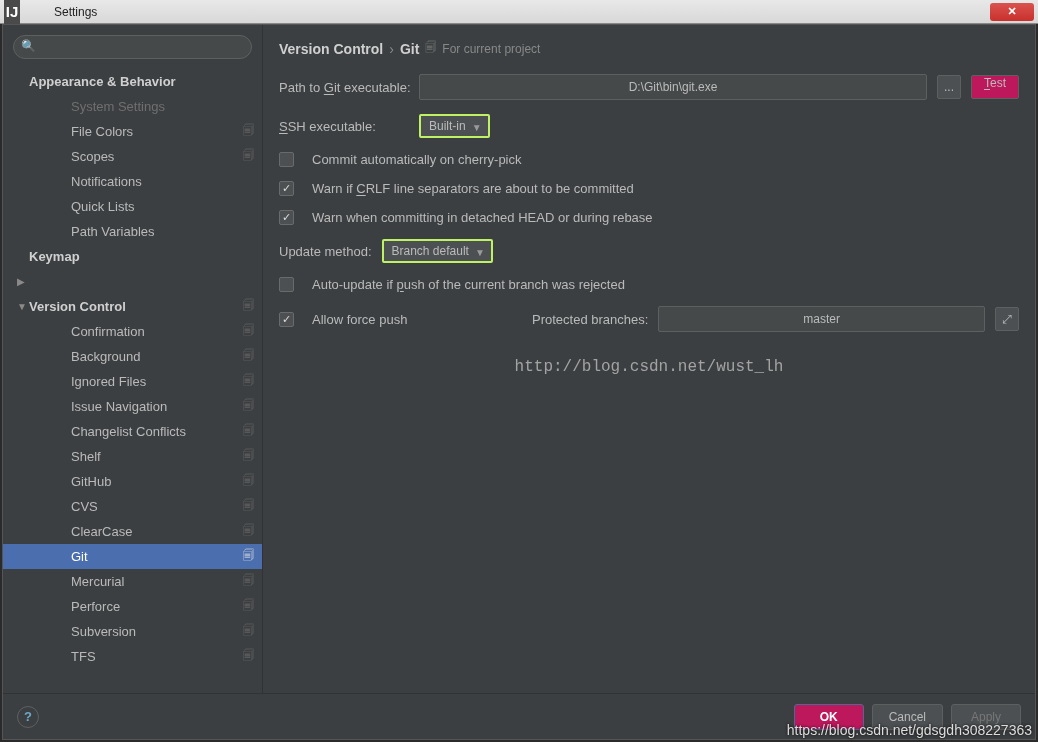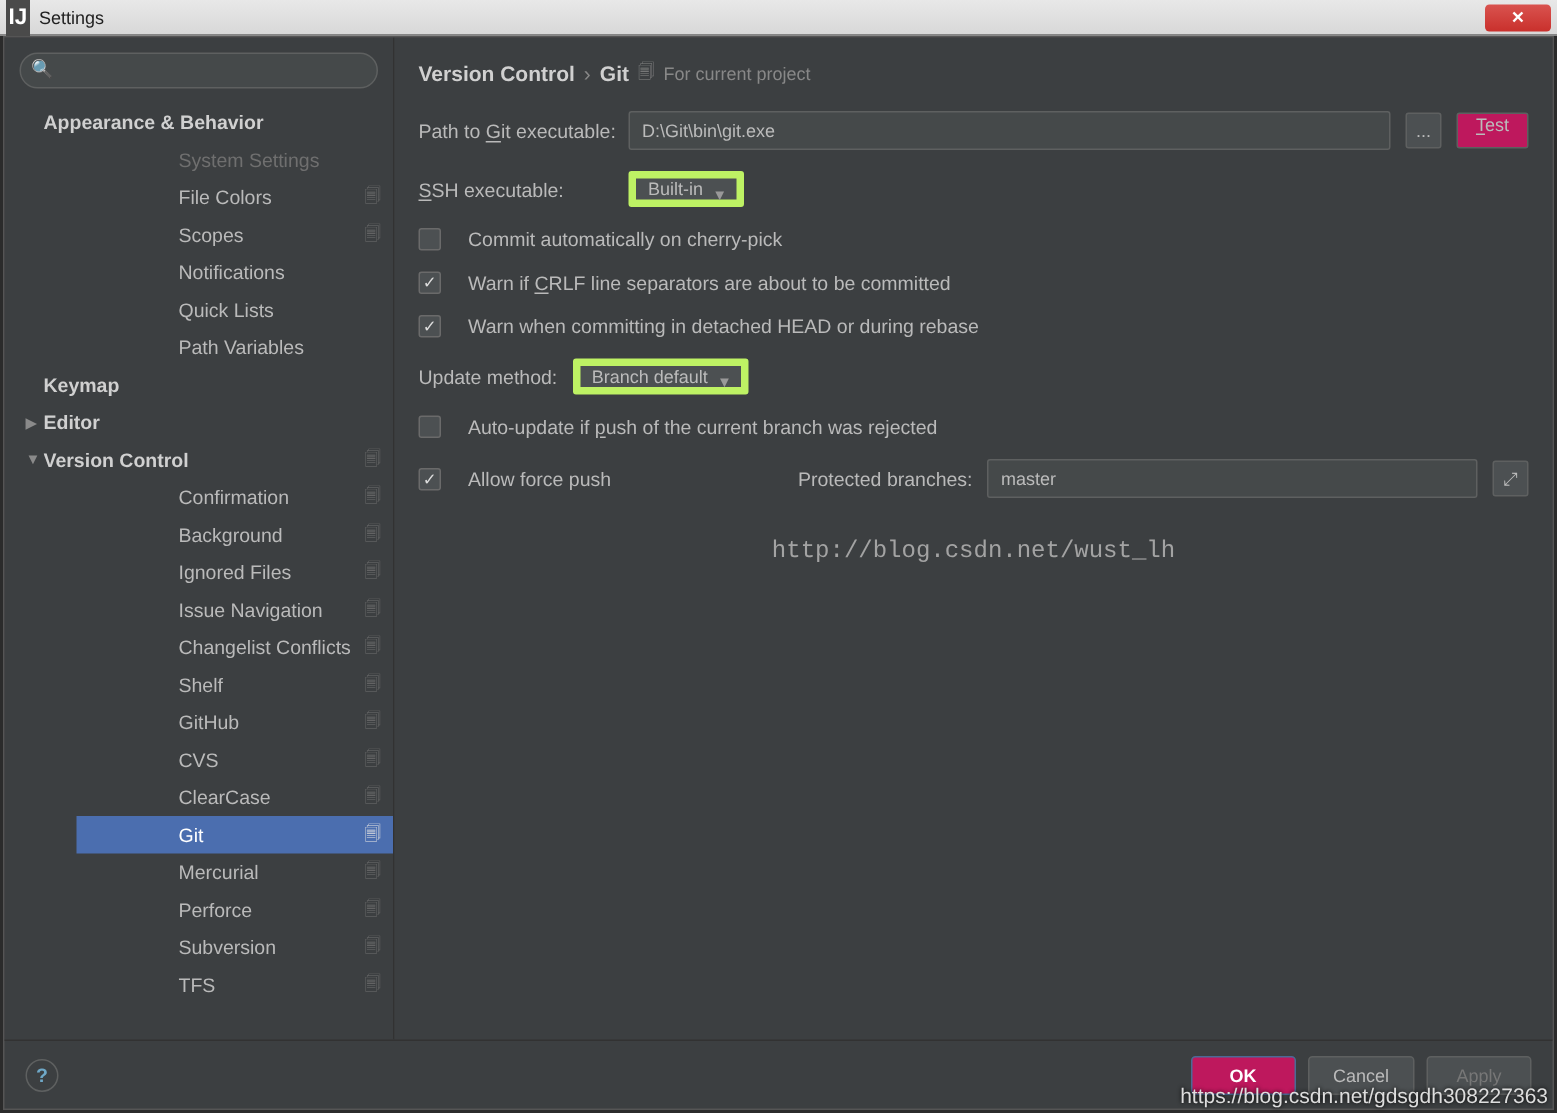--- a/index.html
+++ b/index.html
@@ -1,21 +1,21 @@
 <!DOCTYPE html>
 <html><head>
 <meta charset="utf-8">
 <style>
   * { box-sizing: border-box; margin: 0; padding: 0; font-family: "Segoe UI", Arial, sans-serif; }
   body { background: #2b2b2b; width: 1038px; height: 742px; overflow: hidden; position: relative; }
 
   
   .titlebar { height: 24px; background: linear-gradient(#e8e8e8,#d8d8d8); display: flex; align-items: center; padding: 0 4px; border-bottom: 1px solid #888; }
   .titlebar .app-icon { width: 16px; height: 31px; background: #4a4a4a; display: inline-flex; align-items: center; justify-content: center; color: #fff; font-size: 15px; font-weight: bold; border-radius: 2px; margin-right: 6px; }
-  .titlebar .title { font-size: 12px; color: #222; }
+  .titlebar .title { font-size: 12px; color: #222; margin-left: 28px; }
   .titlebar .spacer { flex: 1; }
   .titlebar .close { width: 44px; height: 18px; background: linear-gradient(#d9534f,#c9302c); border-radius: 3px; color: #fff; display: flex; align-items: center; justify-content: center; font-size: 11px; font-weight: bold; cursor: pointer; }
 
   
   .window { position: absolute; top: 24px; left: 2px; right: 2px; bottom: 2px; background: #3c3f41; border: 1px solid #555; display: flex; flex-direction: column; }
   .body { flex: 1; display: flex; overflow: hidden; }
 
   
   .sidebar { width: 260px; background: #3c3f41; border-right: 1px solid #323232; display: flex; flex-direction: column; overflow: hidden; }
   .searchwrap { padding: 10px 10px 8px 10px; }
@@ -23,44 +23,44 @@
   .searchwrap .rel { position: relative; }
   .searchwrap .mag { position: absolute; left: 8px; top: 4px; color: #888; font-size: 12px; pointer-events: none; }
 
   .tree { flex: 1; overflow: hidden; font-size: 13px; color: #bababa; padding-top: 2px; }
   .tree-row { height: 25px; display: flex; align-items: center; padding-left: 14px; padding-right: 8px; cursor: pointer; position: relative; }
   .tree-row.selected { background: #4b6eaf; color: #fff; }
   .tree-row .arrow { width: 12px; display: inline-block; color: #8a8a8a; font-size: 10px; }
   .tree-row .label { flex: 1; white-space: nowrap; overflow: hidden; text-overflow: ellipsis; }
   .tree-row.bold .label { font-weight: bold; color: #d0d0d0; }
   .indent-0 { padding-left: 14px; }
-  .indent-2 { padding-left: 56px; margin-left: 48px; }
+  .indent-2 { padding-left: 56px; }
   .copy-ic { color: #6f6f6f; font-size: 11px; margin-left: 4px; }
   .tree-row.selected .copy-ic { color: #e0e0e0; }
 
   
   .main { flex: 1; background: #3c3f41; display: flex; flex-direction: column; overflow: hidden; }
   .crumb { padding: 14px 16px 10px 16px; font-size: 14px; color: #d0d0d0; display: flex; align-items: center; gap: 6px; }
   .crumb .root { font-weight: bold; }
   .crumb .sep { color: #888; }
   .crumb .leaf { font-weight: bold; }
   .crumb .scope-ic { font-size: 11px; color: #888; }
   .crumb .scope { font-size: 12px; color: #888; }
 
   .form { padding: 6px 16px; font-size: 13px; color: #bababa; display: flex; flex-direction: column; gap: 14px; position: relative; }
   .row { display: flex; align-items: center; gap: 10px; }
   .row .lab { width: 130px; white-space: nowrap; }
   .row .lab2 { white-space: nowrap; }
   .u { text-decoration: underline; text-underline-offset: 2px; }
 
-  .txt { flex: 1; height: 24px; background: #45494a; border: 1px solid #5e6060; color: #bbb; padding: 12px 8px; font-size: 12px; outline: none; border-radius: 2px; }
+  .txt { flex: 1; height: 24px; background: #45494a; border: 1px solid #5e6060; color: #bbb; padding: 12px 8px; font-size: 12px; outline: none; border-radius: 2px; text-align: center; }
   .btn-sq { width: 24px; height: 24px; background: #4c5052; border: 1px solid #5e6060; color: #bbb; display: flex; align-items: center; justify-content: center; font-size: 12px; cursor: pointer; border-radius: 2px; }
   .btn { height: 24px; background: #be185d; border: 1px solid #5e6060; color: #bbb; padding: 0 12px; font-size: 12px; cursor: pointer; border-radius: 2px; }
 
-  .select { height: 24px; background: #4c5052; border: 5px solid #bef264; color: #bbb; padding: 0 22px 0 8px; font-size: 12px; position: relative; display: inline-flex; align-items: center; border-radius: 2px; cursor: pointer; }
+  .select { height: 24px; background: #4c5052; border: 2px solid #bef264; color: #bbb; padding: 0 22px 0 8px; font-size: 12px; position: relative; display: inline-flex; align-items: center; border-radius: 2px; cursor: pointer; }
   .select .caret { position: absolute; right: 6px; top: 6px; color: #999; font-size: 10px; }
 
   .chk { display: inline-flex; align-items: center; justify-content: center; width: 15px; height: 15px; background: #4c5052; border: 1px solid #6a6a6a; border-radius: 2px; margin-right: 8px; font-size: 11px; color: #ddd; cursor: pointer; }
   .chk.on::after { content: "✓"; }
 
   .watermark { position: absolute; top: 290px; left: 50%; transform: translateX(-50%); color: #a3a3a3; font-family: "Courier New", monospace; font-size: 16px; pointer-events: none; white-space: nowrap; }
 
   
   .bottombar { height: 46px; border-top: 1px solid #323232; display: flex; align-items: center; padding: 0 14px; gap: 8px; }
   .bottombar .help { width: 22px; height: 22px; border-radius: 11px; border: 1px solid #5e6060; color: #6fa8c7; display: flex; align-items: center; justify-content: center; font-size: 13px; font-weight: bold; cursor: pointer; }
@@ -121,21 +121,20 @@
           <div class="tree-row indent-2">
             <span class="arrow"></span>
             <span class="label">Path Variables</span>
           </div>
           <div class="tree-row indent-0 bold">
             <span class="arrow"></span>
             <span class="label">Keymap</span>
           </div>
           <div class="tree-row indent-0 bold">
             <span class="arrow">▶</span>
-            <span class="label">Editor</span>
           </div>
           <div class="tree-row indent-0 bold">
             <span class="arrow">▼</span>
             <span class="label">Version Control</span>
             <span class="copy-ic">🗐</span>
           </div>
           <div class="tree-row indent-2">
             <span class="arrow"></span>
             <span class="label">Confirmation</span>
             <span class="copy-ic">🗐</span>

